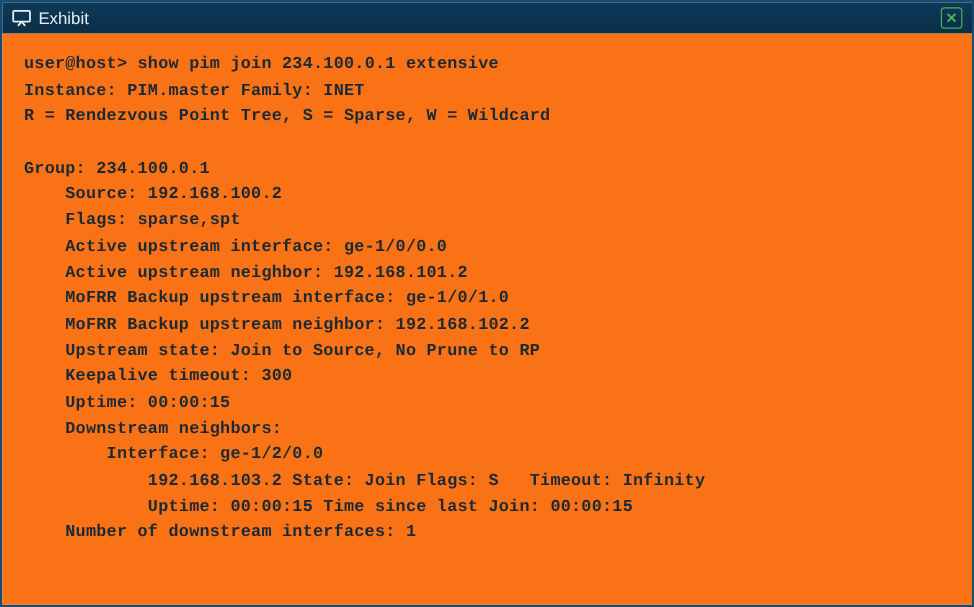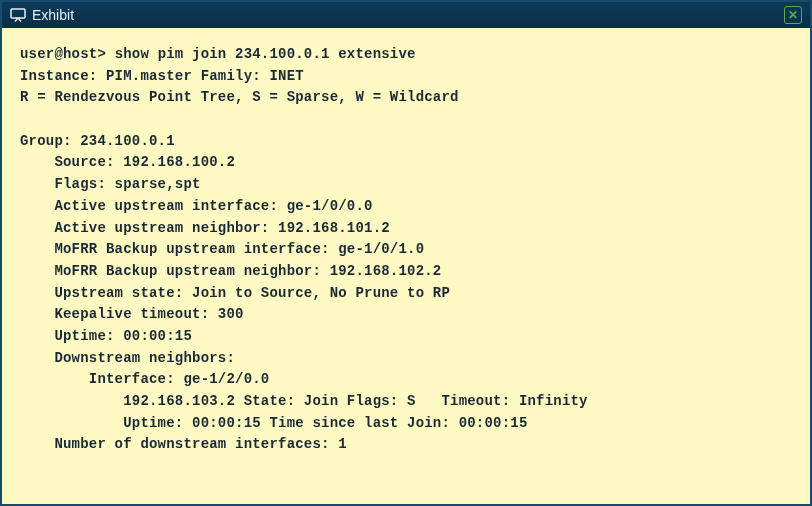--- a/index.html
+++ b/index.html
@@ -53,21 +53,21 @@
       align-items: center;
       justify-content: center;
       font-size: 12px;
       font-weight: bold;
       cursor: pointer;
       background: transparent;
     }
     .content {
       flex: 1;
       padding: 16px 18px;
-      background: #fef9c3;
+      background: #f97316;
       color: #1a2a35;
       font-size: 14px;
       line-height: 1.55;
       letter-spacing: 0.2px;
       overflow: hidden;
       white-space: pre;
     }
     .strong {
       font-weight: bold;
     }

